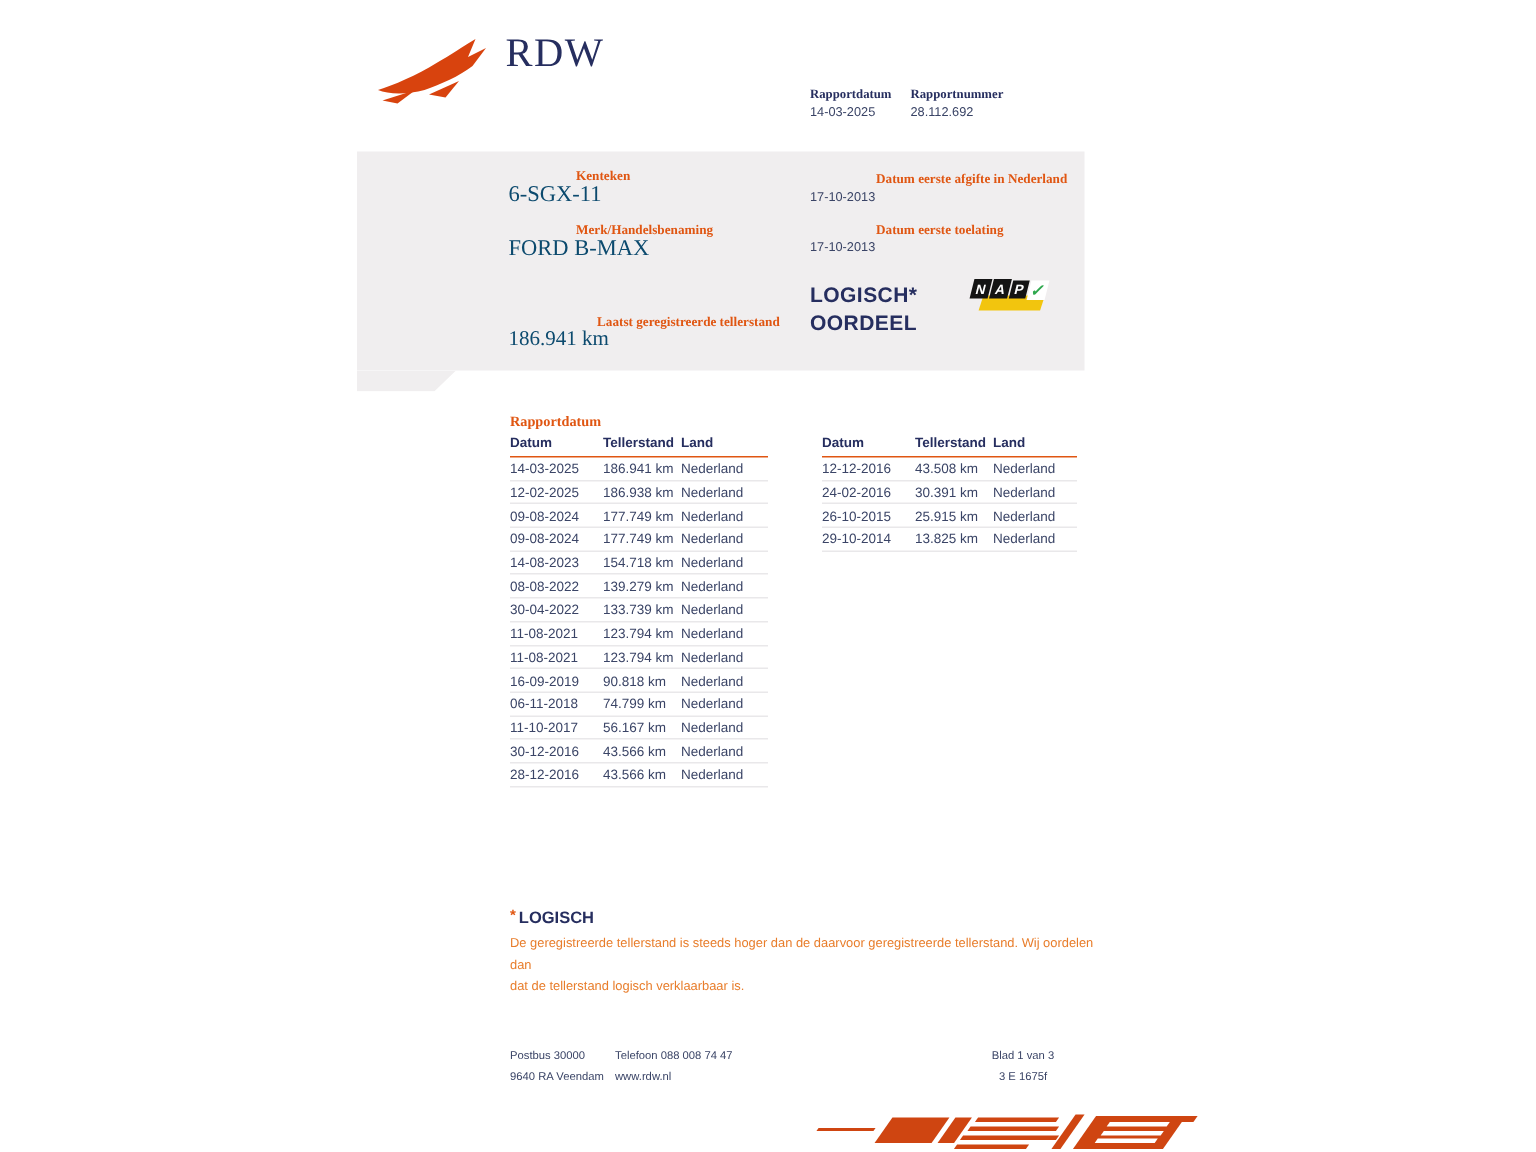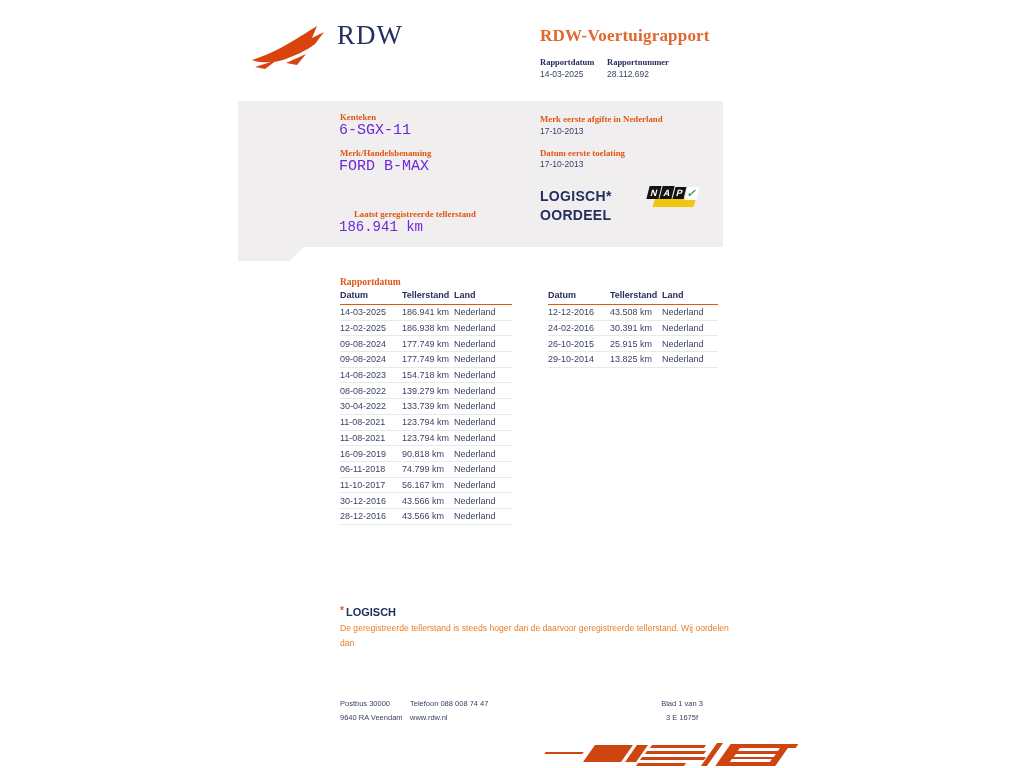--- a/index.html
+++ b/index.html
@@ -12,22 +12,22 @@
             color:#262e5f;letter-spacing:1px;}
   .doc-title{left:540px;top:26px;font-family:"Liberation Serif",serif;font-weight:bold;
              font-size:17px;color:#e2662d;letter-spacing:.2px;}
   .meta-label{font-family:"Liberation Serif",serif;font-weight:bold;font-size:8.5px;color:#262e5f;text-align:right;}
   .meta-value{font-size:8.5px;color:#3a4466;}
 
   
   .panel{left:238px;top:101px;width:485px;height:146px;background:#f0eeef;}
   .panel-tab{left:238px;top:247px;width:66px;height:14px;background:#f0eeef;
              clip-path:polygon(0 0,100% 0,78% 100%,0 100%);}
-  .olabel{font-family:"Liberation Serif",serif;font-weight:bold;font-size:8.8px;color:#e05612;}
-  .bigval{font-family:Liberation Mono, monospace;font-size:15px;color:#6d28d9;}
+  .olabel{font-family:"Liberation Serif",serif;font-weight:bold;font-size:8.8px;color:#e05612;margin-left:44px;}
+  .bigval{font-family:Liberation Serif, serif;font-size:15px;color:#0c4a6e;}
   .dateval{font-size:8.5px;color:#3a4466;}
   .oordeel{font-weight:bold;font-size:14px;line-height:19px;color:#262e5f;letter-spacing:.3px;}
 
   
   .nap{left:648px;top:186px;width:52px;height:23px;}
   .nap-yellow{position:absolute;left:6px;top:11px;width:41px;height:10px;background:#f2c50e;
               transform:skewX(-18deg);}
   .nap-tile{position:absolute;top:0;width:12px;height:13px;background:#141414;color:#fff;
             font-weight:bold;font-size:9px;display:flex;align-items:center;justify-content:center;
             transform:skewX(-14deg);}
@@ -68,40 +68,39 @@
 
 <div id="page">
 
   <svg class="abs" style="left:250px;top:26px" width="82" height="44" viewBox="0 0 82 44">
     <path fill="#d8430e" d="M2 34 C12 31 28 24 41 16 C50 11 60 4 67 0 L62 12 L74 6 L65 18 C56 25 44 30 33 34 C22 37 9 37 2 34 Z"></path>
     <path fill="#d8430e" d="M5 41 L27 34 L15 43 Z"></path>
     <path fill="#d8430e" d="M36 37 L56 28 L47 39 Z"></path>
   </svg>
   <div class="abs rdw-word">RDW</div>
 
-  <div class="abs doc-title">RDW-Voertuigrapport</div>
 
   <div class="abs meta-label" style="left:540px;top:57px">Rapportdatum</div>
   <div class="abs meta-label" style="left:607px;top:57px">Rapportnummer</div>
   <div class="abs meta-value" style="left:540px;top:69px">14-03-2025</div>
   <div class="abs meta-value" style="left:607px;top:69px">28.112.692</div>
 
   <div class="abs panel"></div>
   <div class="abs panel-tab"></div>
 
   <div class="abs olabel" style="left:340px;top:112px">Kenteken</div>
   <div class="abs bigval" style="left:339px;top:122px">6-SGX-11</div>
 
   <div class="abs olabel" style="left:340px;top:148px">Merk/Handelsbenaming</div>
   <div class="abs bigval" style="left:339px;top:158px">FORD B-MAX</div>
 
   <div class="abs olabel" style="left:354px;top:209px">Laatst geregistreerde tellerstand</div>
   <div class="abs bigval" style="left:339px;top:219px;font-size:14px">186.941 km</div>
 
-  <div class="abs olabel" style="left:540px;top:114px">Merk eerste afgifte in Nederland</div>
+  <div class="abs olabel" style="left:540px;top:114px">Datum eerste afgifte in Nederland</div>
   <div class="abs dateval" style="left:540px;top:126px">17-10-2013</div>
 
   <div class="abs olabel" style="left:540px;top:148px">Datum eerste toelating</div>
   <div class="abs dateval" style="left:540px;top:159px">17-10-2013</div>
 
   <div class="abs oordeel" style="left:540px;top:187px">
     <div>LOGISCH*</div>
     <div>OORDEEL</div>
   </div>
 
@@ -219,20 +218,21 @@
         <span class="c2">13.825 km</span>
         <span class="c3">Nederland</span>
       </div>
   </div>
 
   <div class="abs fn-head">
     <span class="fn-ast">*</span><span>LOGISCH</span>
   </div>
   <div class="abs fn-text">
     <div>De geregistreerde tellerstand is steeds hoger dan de daarvoor geregistreerde tellerstand. Wij oordelen dan</div>
+    <div>dat de tellerstand logisch verklaarbaar is.</div>
   </div>
 
   <div class="abs foot" style="left:340px;top:697px">
     <div>Postbus 30000</div>
     <div>9640 RA Veendam</div>
   </div>
   <div class="abs foot" style="left:410px;top:697px">
     <div>Telefoon 088 008 74 47</div>
     <div>www.rdw.nl</div>
   </div>

